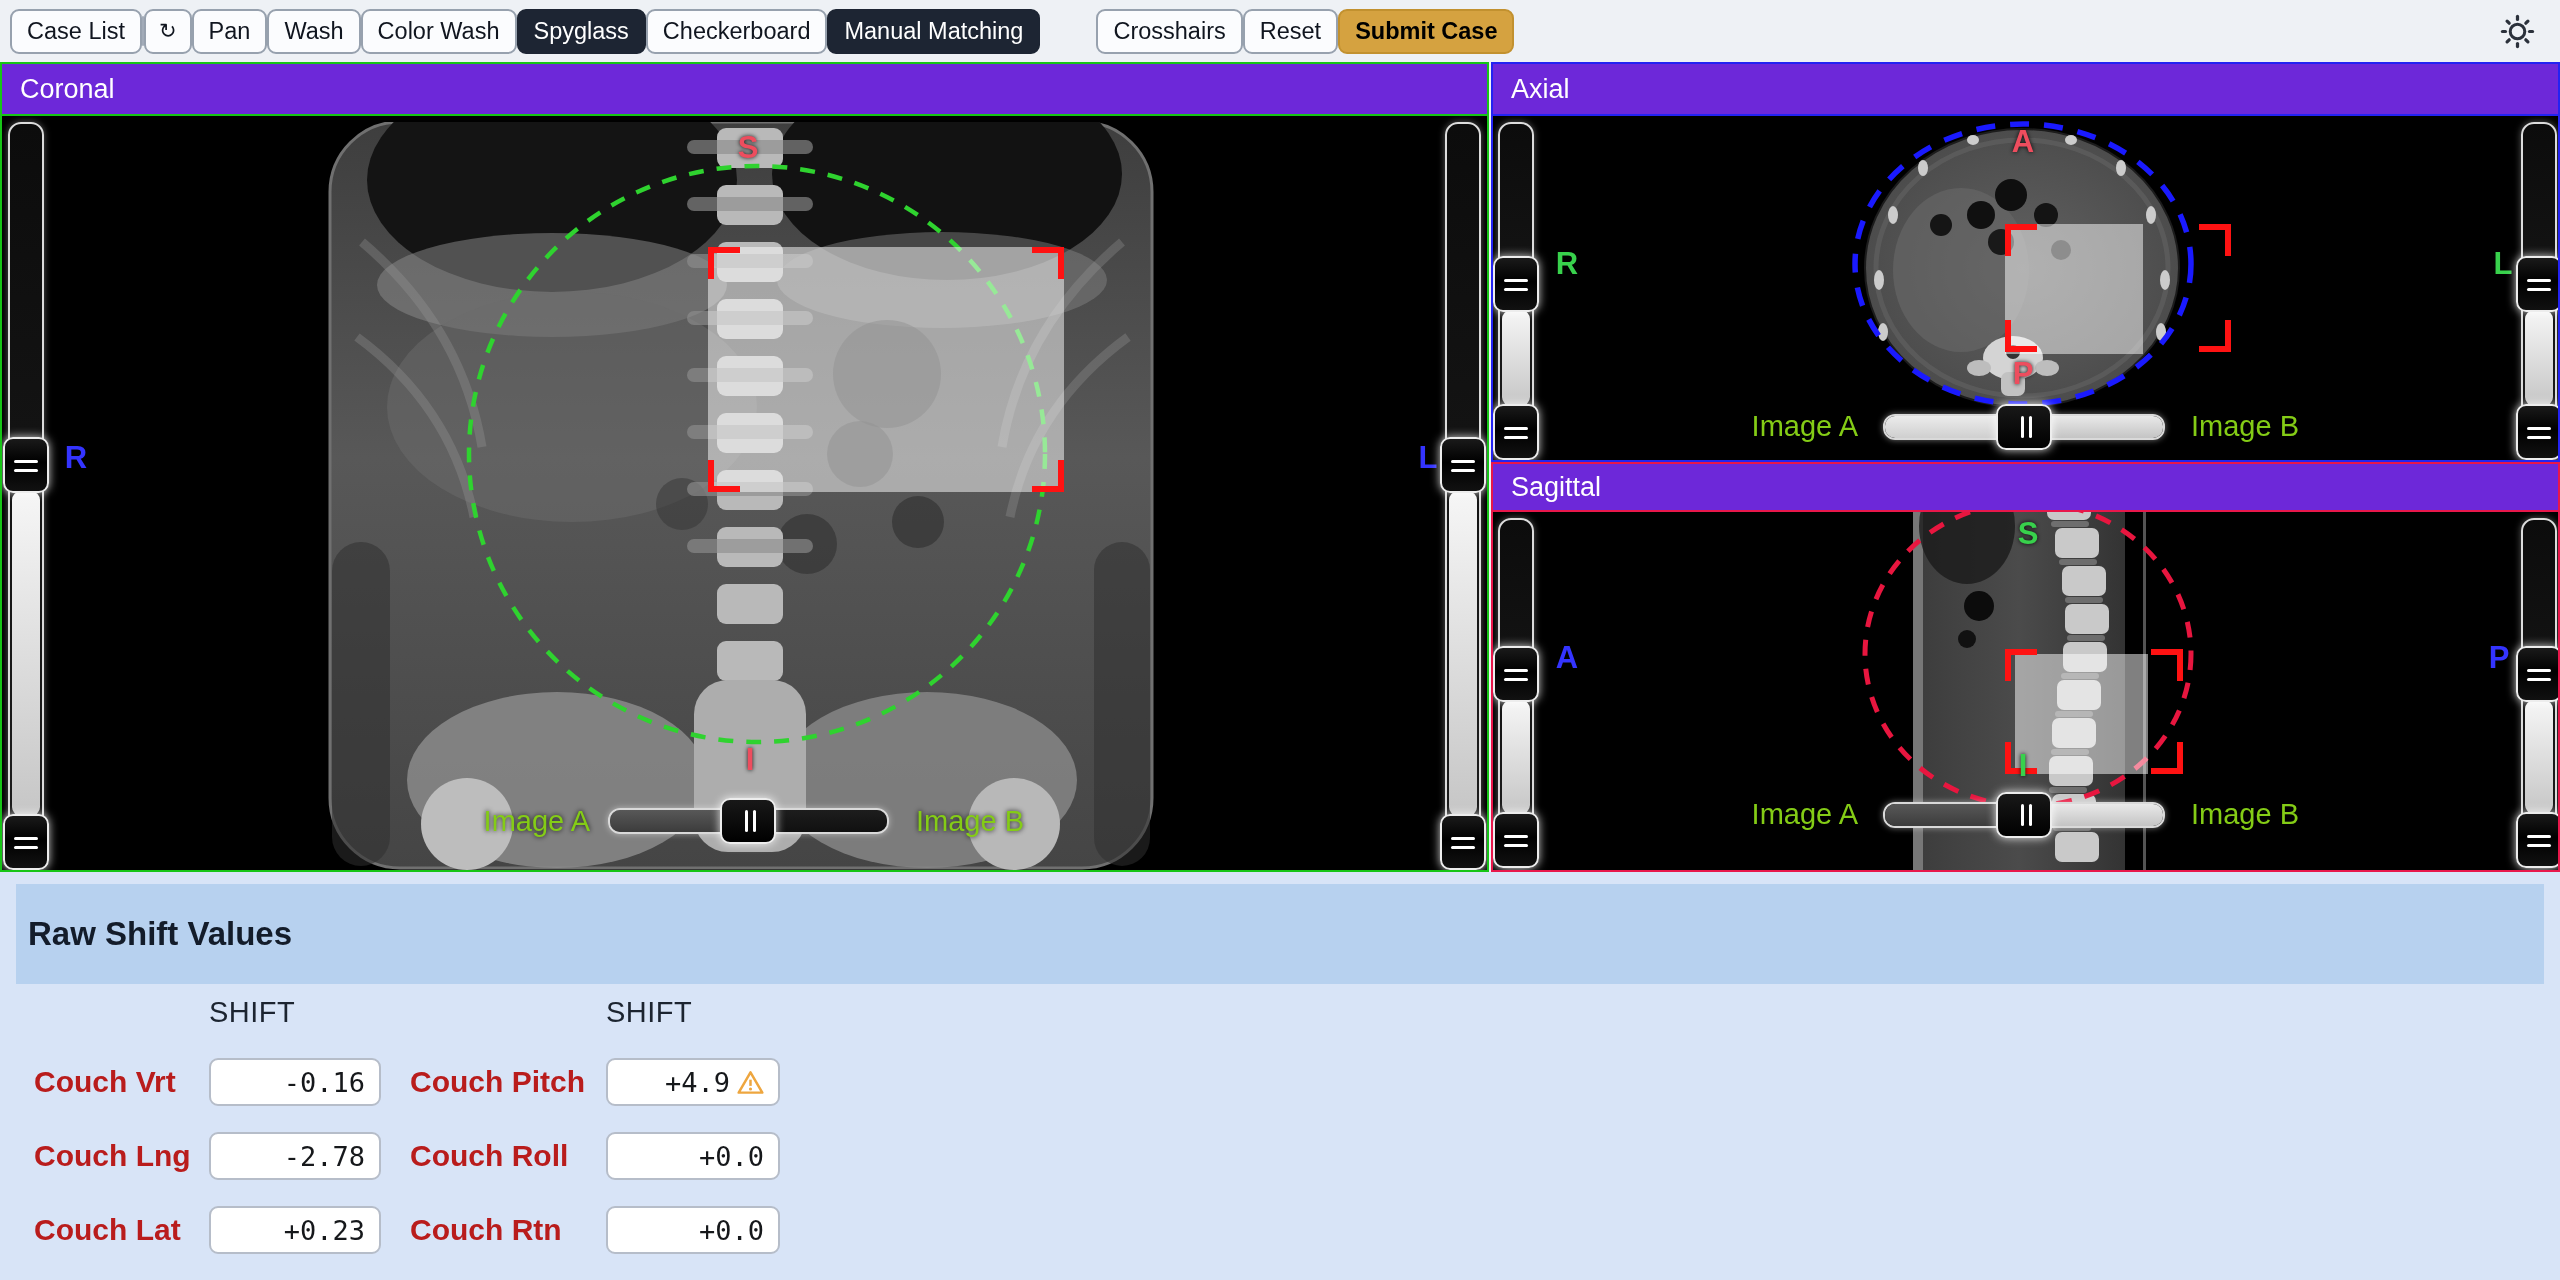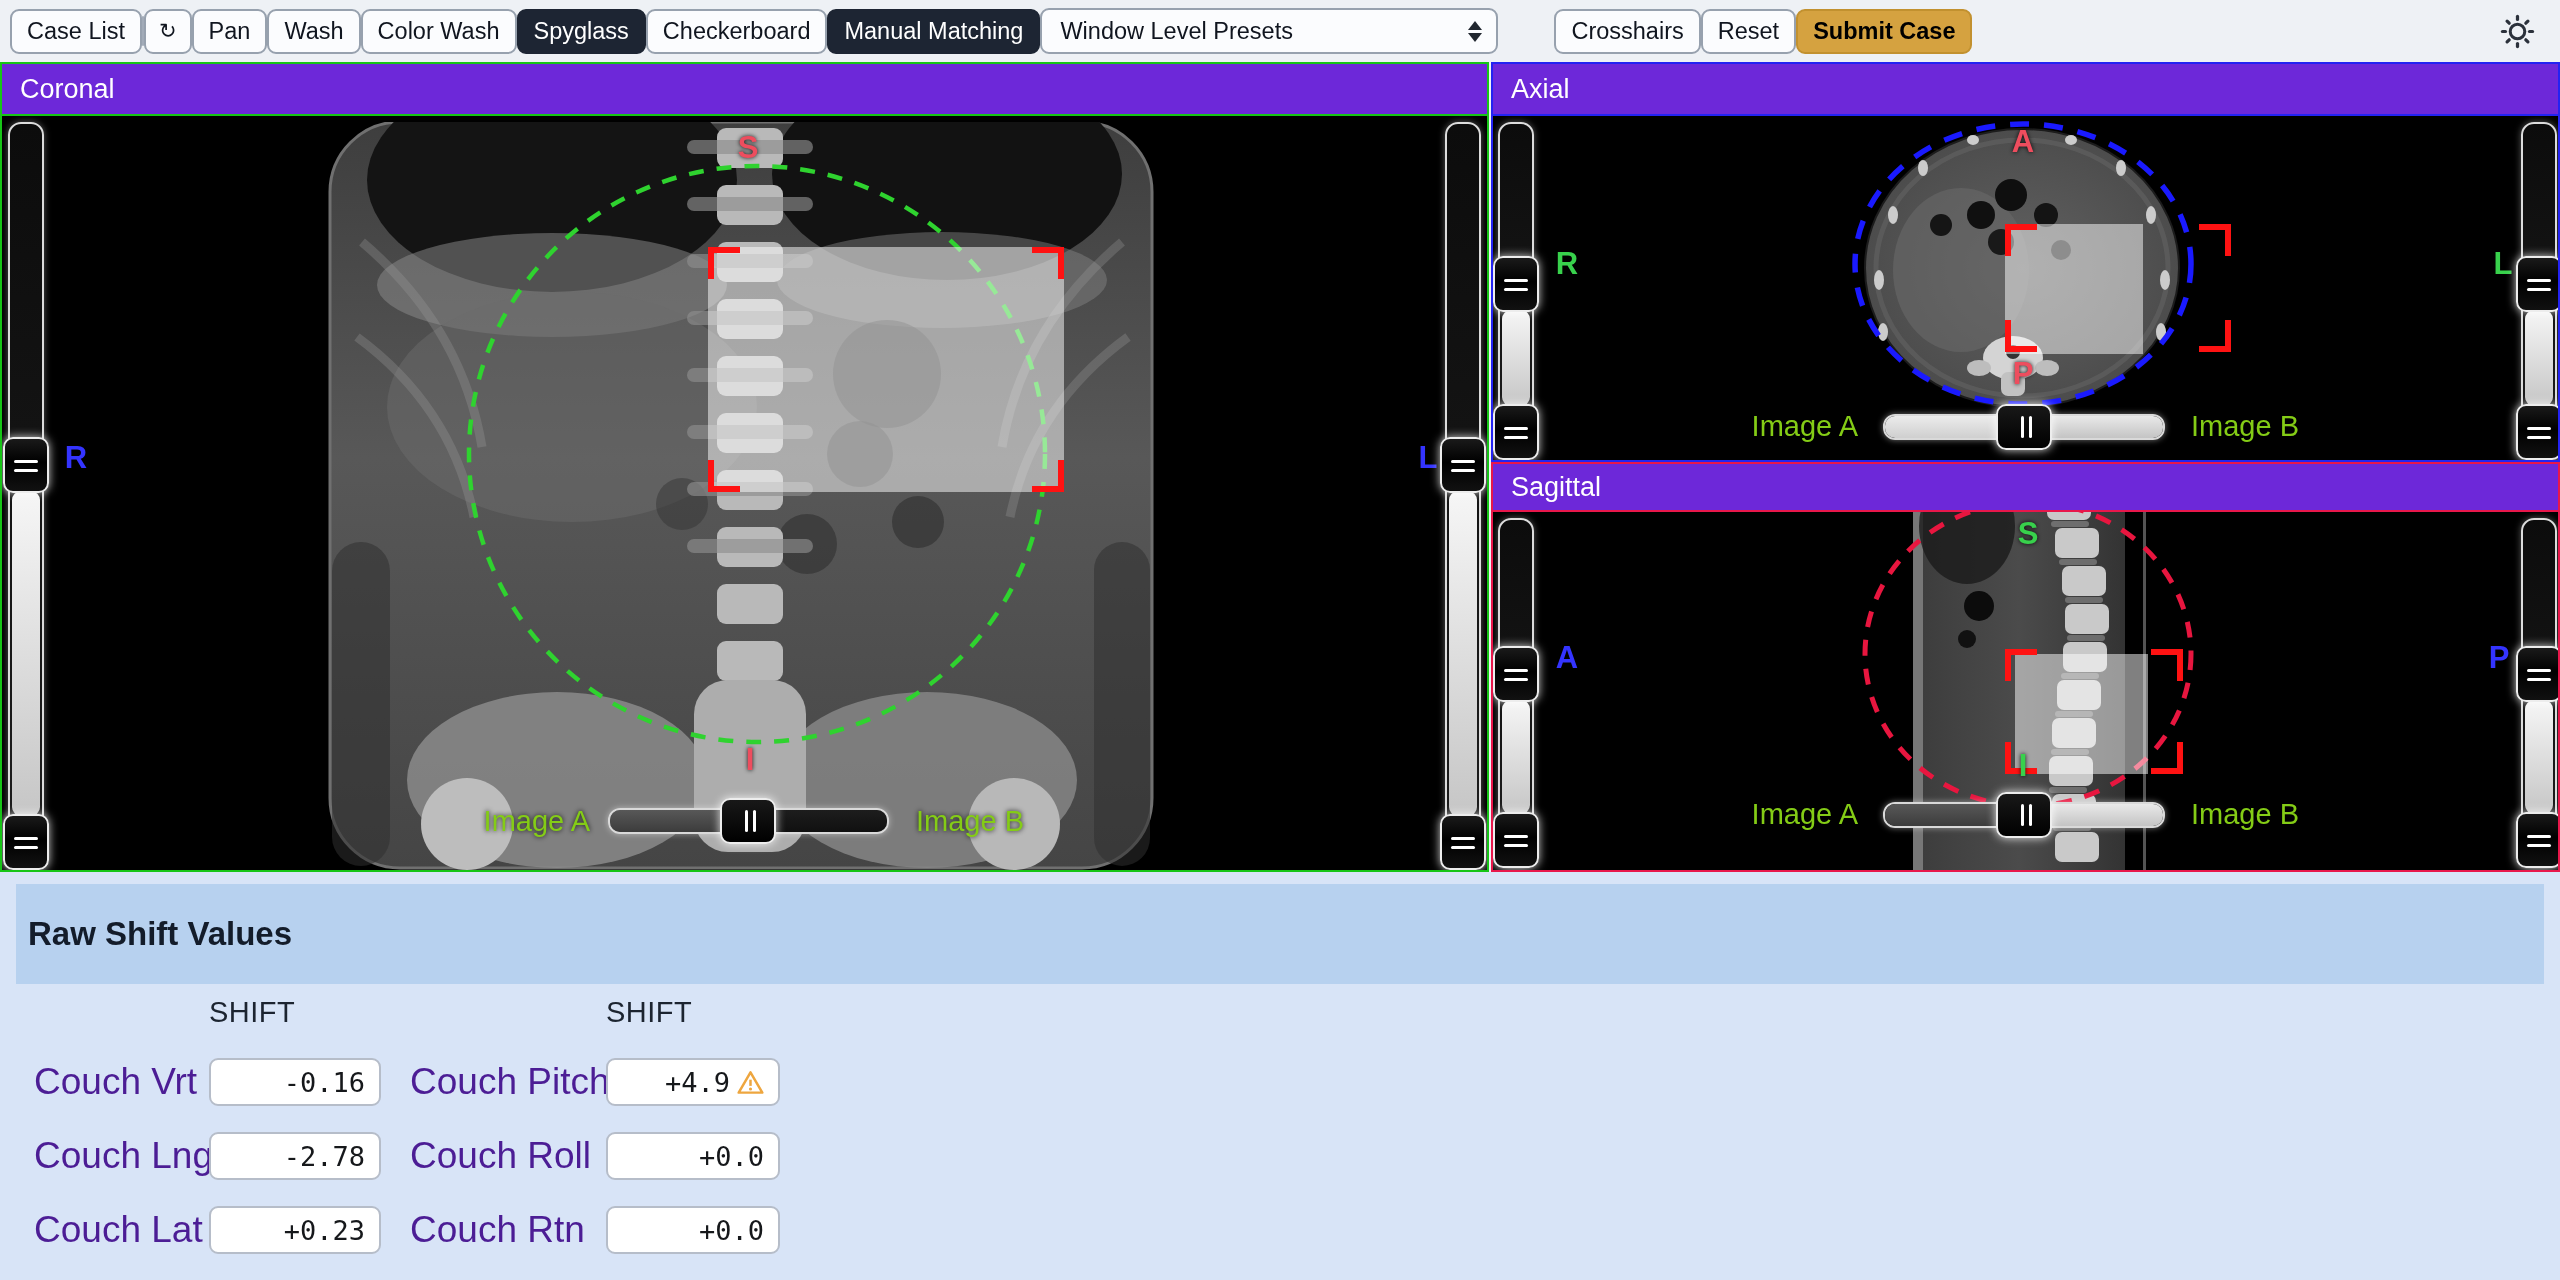--- a/index.html
+++ b/index.html
@@ -78,48 +78,41 @@
     border:2px solid #ededed;border-radius:10px;box-shadow:0 0 10px rgba(255,255,255,.85);cursor:grab}
   .hhandle::before{content:'';position:absolute;top:10px;bottom:10px;left:23px;width:3px;background:#fff;
     box-shadow:8px 0 0 #fff;border-radius:2px}
 
   
   .shift-panel{position:absolute;left:0;top:872px;width:2560px;height:408px;background:var(--pbody)}
   .shift-band{position:absolute;left:16px;top:12px;width:2528px;height:100px;background:var(--band);
     display:flex;align-items:center;padding-left:12px}
   .shift-band h2{font-size:33px;font-weight:700;color:#131c2a}
   .shift-h{position:absolute;top:124px;height:36px;font-size:29px;color:#1c2430;letter-spacing:.5px}
-  .sr-label{position:absolute;height:48px;line-height:48px;font-size:37px;font-weight:400;color:#4c1d95}
+  .sr-label{position:absolute;height:48px;line-height:48px;font-size:30px;font-weight:700;color:#b91c1c}
   .sr-box{position:absolute;height:48px;background:#fff;border:2px solid #b6bdc9;border-radius:9px;
     display:flex;align-items:center;justify-content:flex-end;padding-right:14px;gap:7px;
     font-family:"DejaVu Sans Mono", monospace;font-size:27px;color:#16181b;cursor:text}
   .warn-ic{color:var(--warn);display:flex}
 </style>
 </head>
 <body>
 
 <div id="app">
 
   <header class="toolbar">
     <button class="tb">Case List</button>
     <div class="tb-sep"></div>
     <button class="tb small"><span>↻</span></button>
     <button class="tb">Pan</button>
     <button class="tb">Wash</button>
     <button class="tb">Color Wash</button>
     <button class="tb active">Spyglass</button>
     <button class="tb">Checkerboard</button>
     <button class="tb active">Manual Matching</button>
-    <div class="tb-select">
-      <span>Window Level Presets</span>
-      <span class="sel-arrows">
-          <i class="up"></i>
-          <i class="down"></i>
-        </span>
-    </div>
     <button class="tb crosshairs-gap">Crosshairs</button>
     <button class="tb">Reset</button>
     <button class="tb submit">Submit Case</button>
     <div class="sun">
       <svg viewBox="0 0 32 32" width="37" height="37">
         <circle cx="16" cy="16" r="6.3" fill="none" stroke="currentColor" stroke-width="2.6"></circle>
         <g stroke="currentColor" stroke-width="2.8" stroke-linecap="round">
           <line x1="16" y1="3" x2="16" y2="5.6"></line>
             <line x1="16" y1="26.4" x2="16" y2="29"></line>
           <line x1="3" y1="16" x2="5.6" y2="16"></line>

